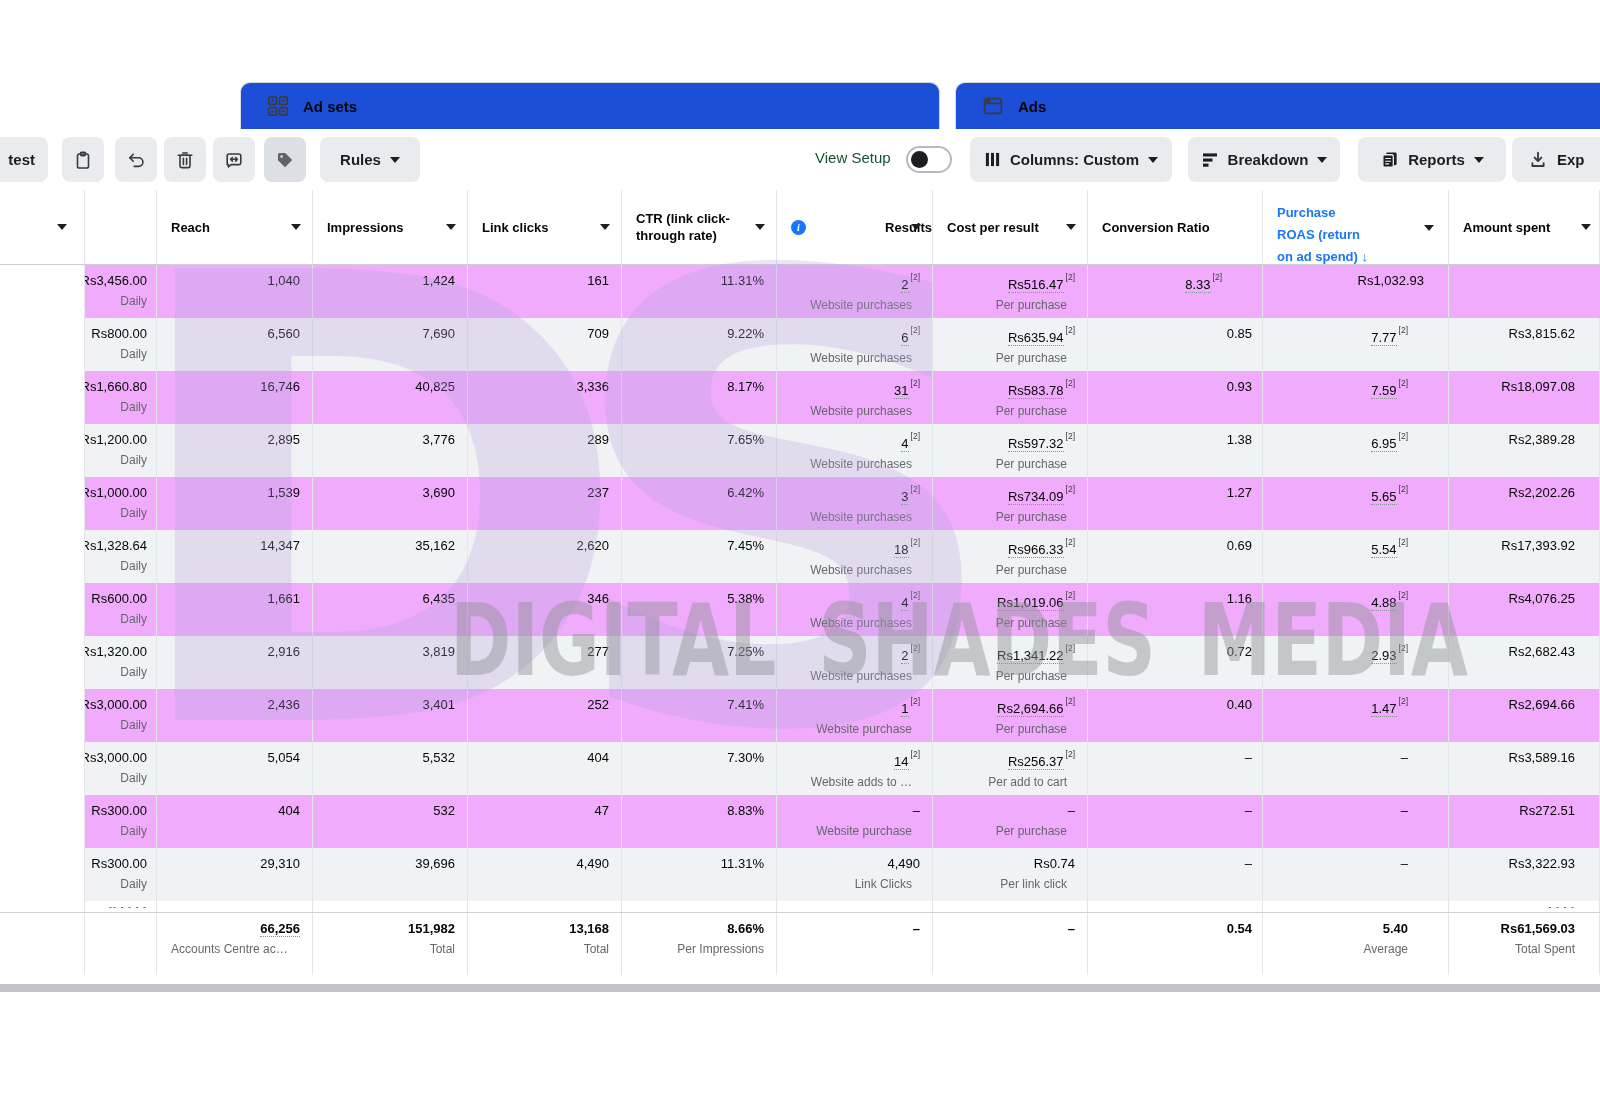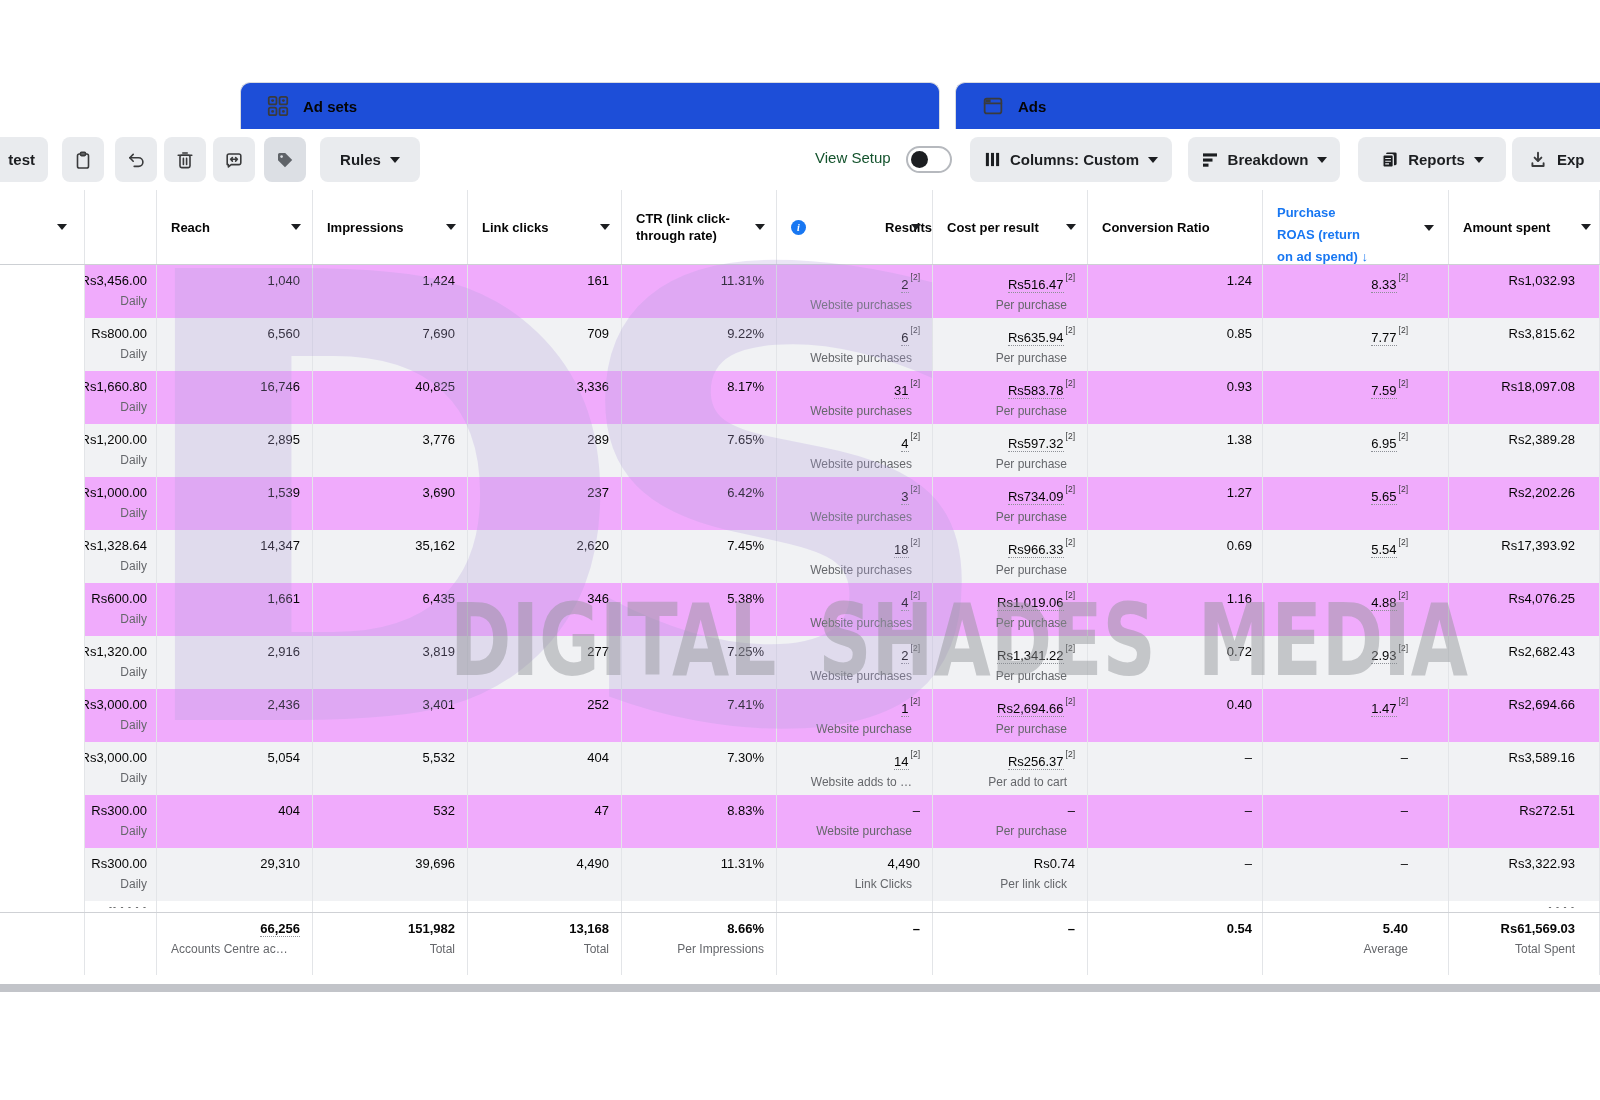--- a/index.html
+++ b/index.html
@@ -307,23 +307,20 @@
             <span class="val">11.31%</span>
           </div>
       <div class="cell c7">
         <span class="val"><span class="v u">2</span><sup class="note">[2]</sup></span>
         <span class="sub">Website purchases</span>
       </div>
       <div class="cell c8">
         <span class="val"><span class="v u">Rs516.47</span><sup class="note">[2]</sup></span>
         <span class="sub">Per purchase</span>
       </div>
-      <div class="cell c9">
-            <span class="val">1.24</span>
-          </div>
       <div class="cell c10">
         <span class="val"><span class="v u">8.33</span><sup class="note">[2]</sup></span>
 
       </div>
       <div class="cell c11">
             <span class="val">Rs1,032.93</span>
           </div>
     </div>
 
     <div class="grid trow alt">

